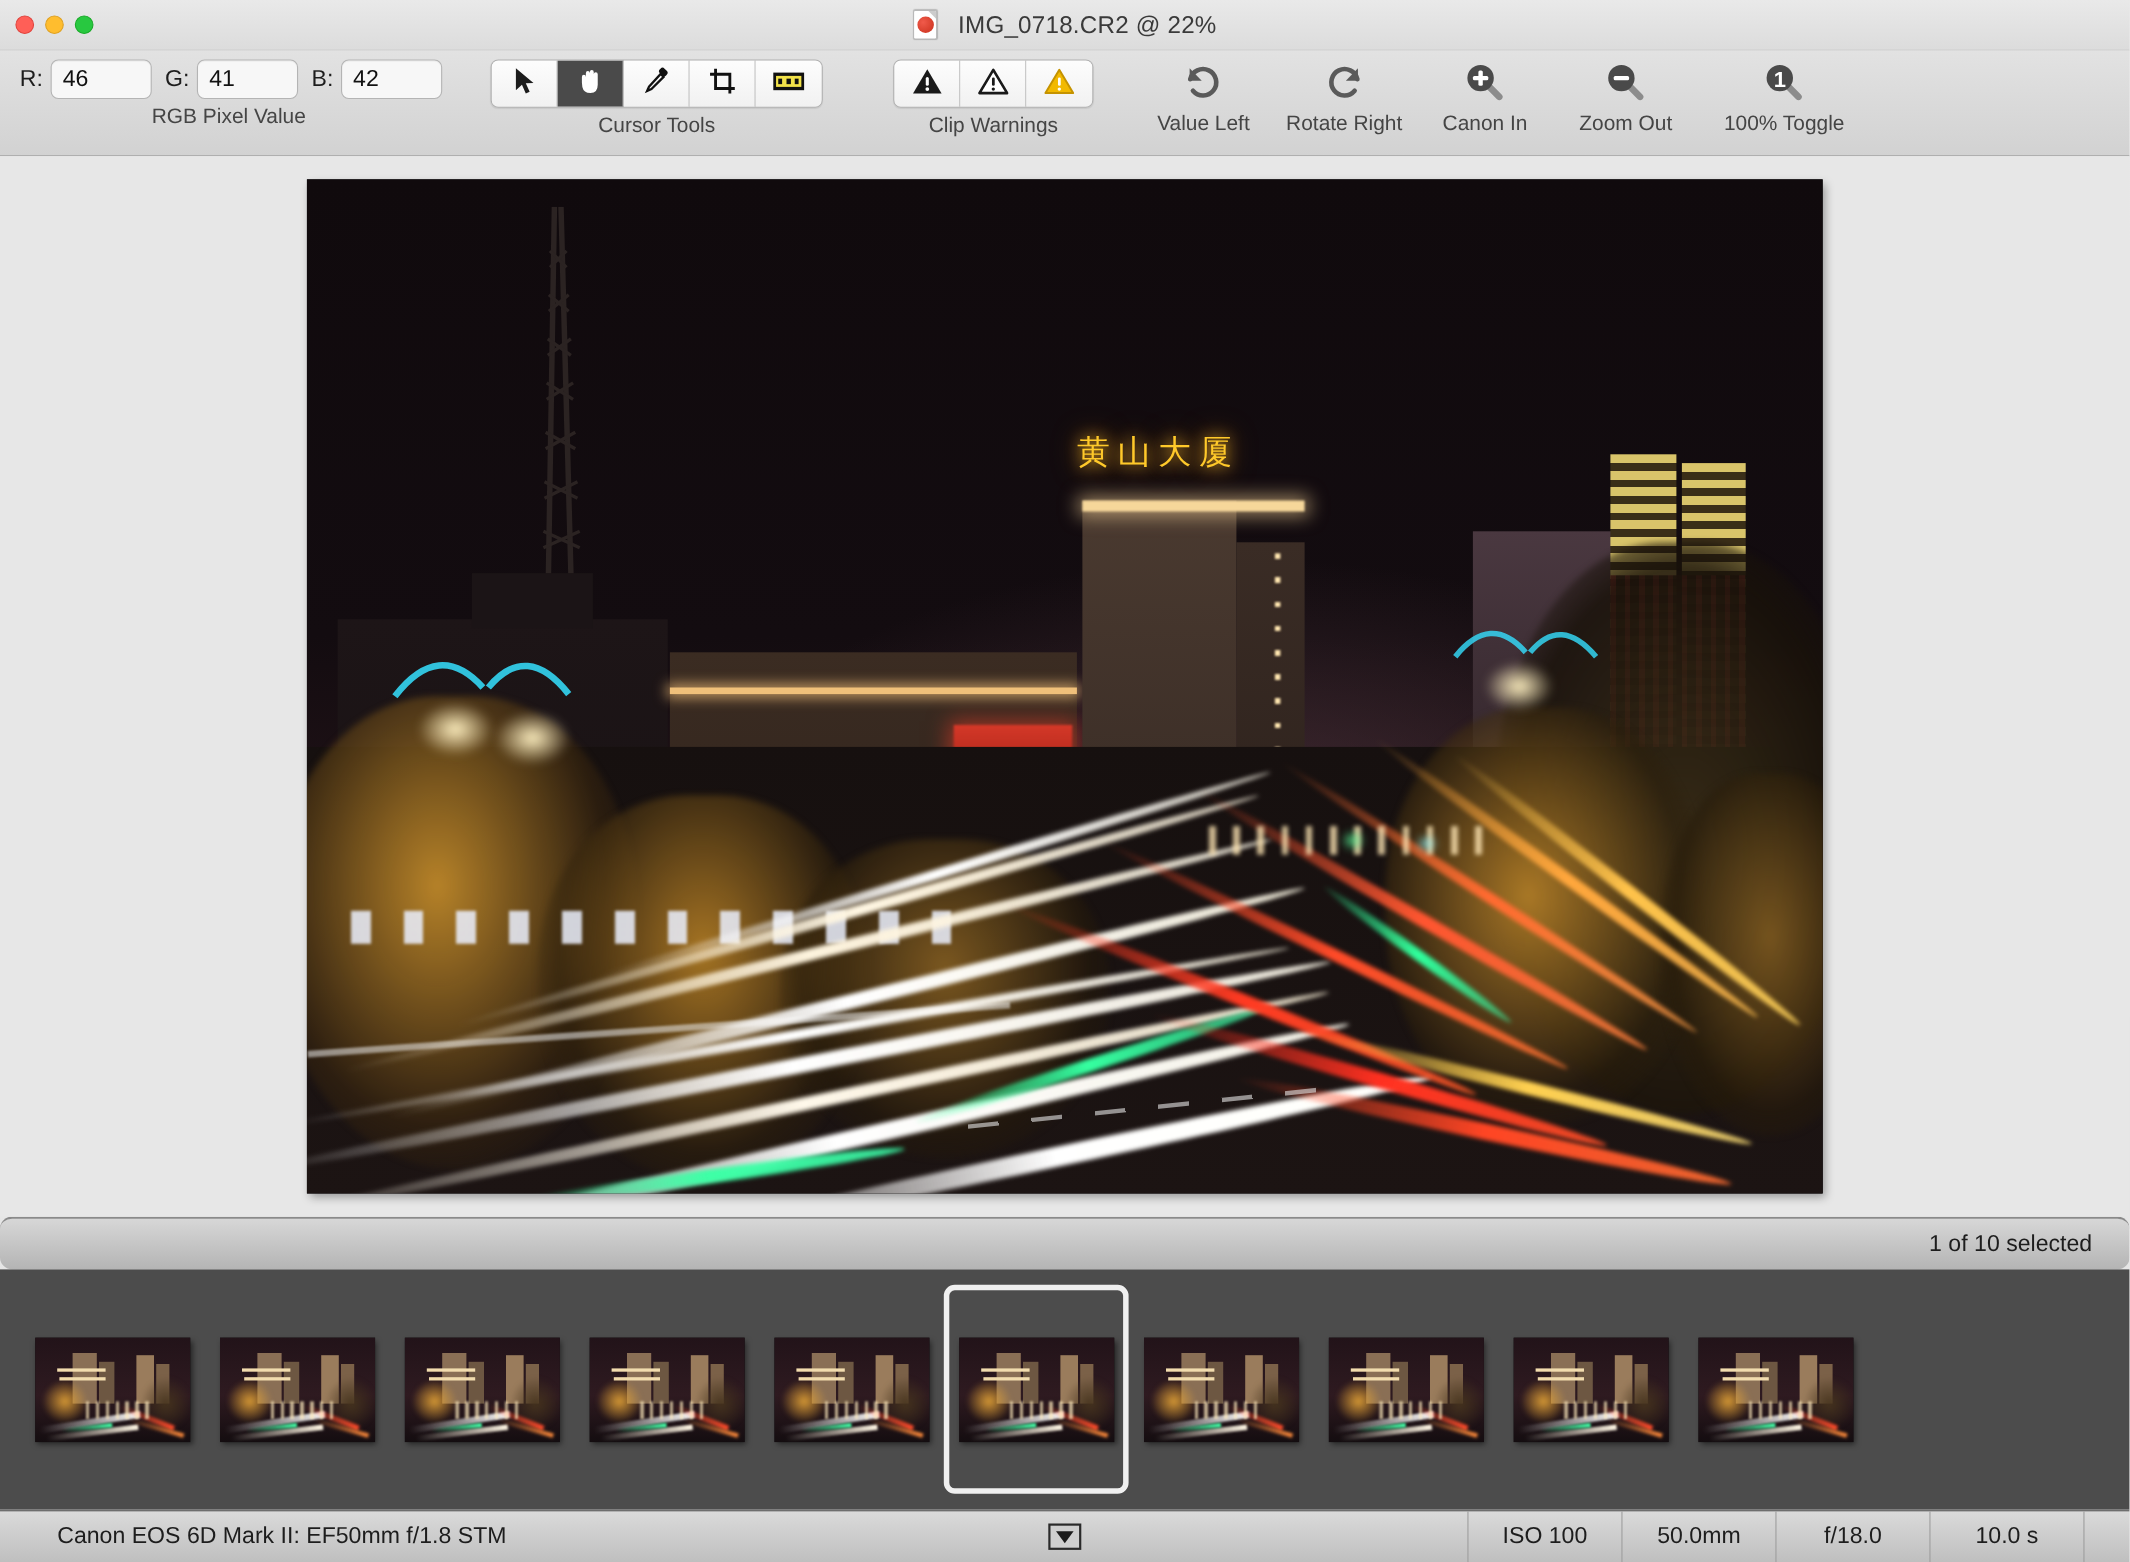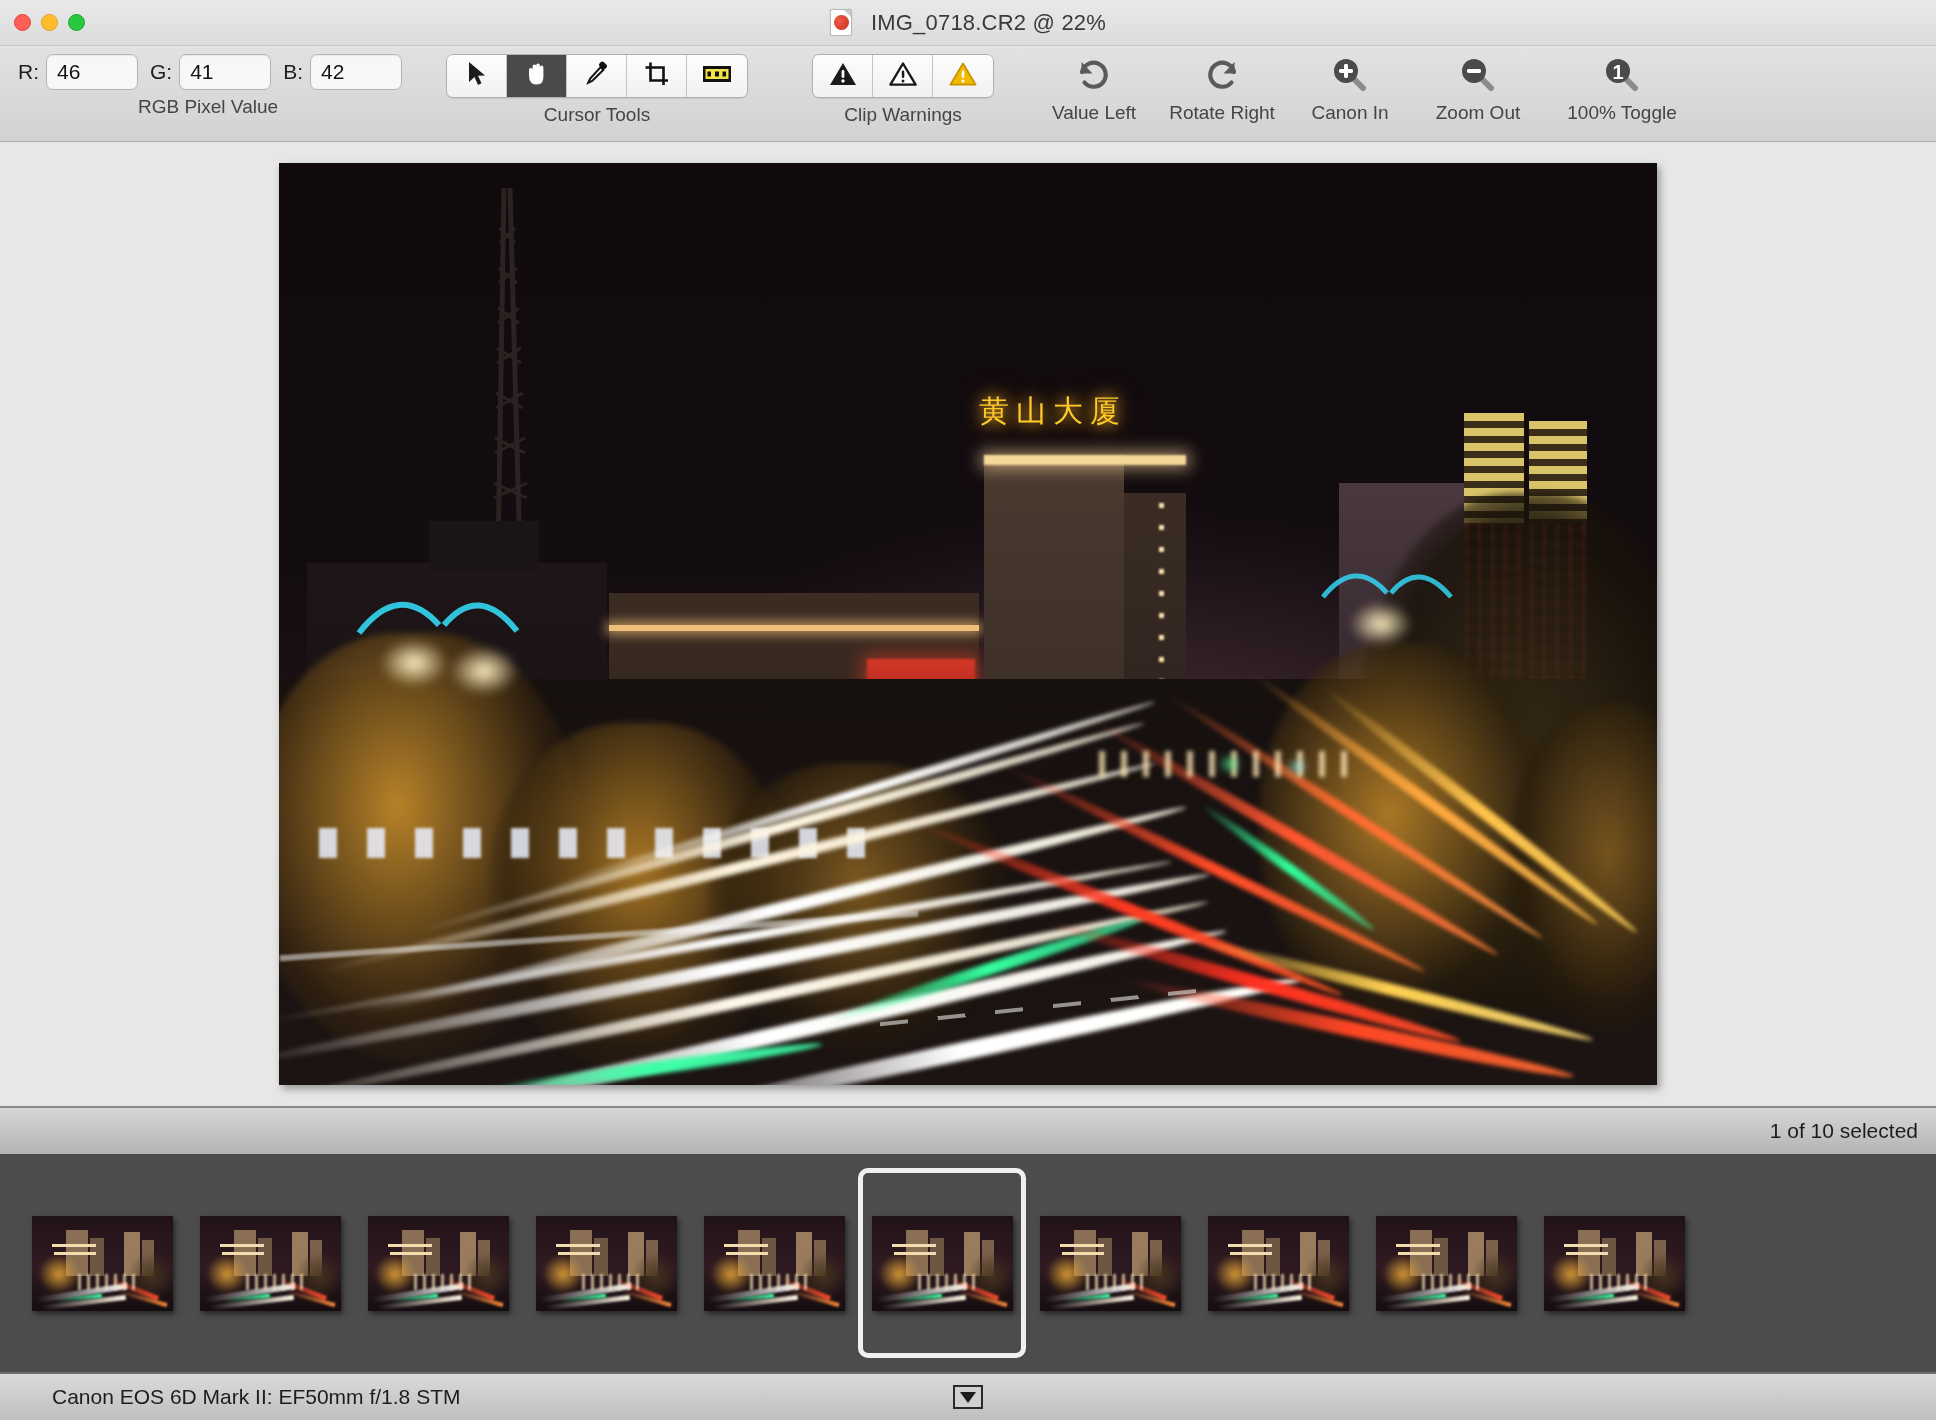--- a/index.html
+++ b/index.html
@@ -122,21 +122,22 @@
   .trail { position: absolute; border-radius: 50%; filter: blur(2px); }
   .tree { position: absolute; border-radius: 45% 45% 50% 50%; filter: blur(3px); }
   .lamp { position: absolute; border-radius: 50%; filter: blur(4px); }
 
   
   .sel-bar {
     height: 48px; flex: 0 0 48px;
     background: linear-gradient(#d7d7d7, #b4b4b4);
     border-top: 2px solid #8a8a8a;
     display: flex; align-items: center; justify-content: flex-end;
-    padding-right: 18px;
+    padding-right: 34px;
+    border-radius: 11px;
   }
   .sel-bar span { font-size: 21px; color: #1d1d1d; }
   .filmstrip {
     height: 218px; flex: 0 0 218px; background: #4c4c4c;
     display: flex; align-items: center; padding: 0 18px; gap: 0;
     overflow: hidden; position: relative;
   }
   .thumb-cell {
     width: 168px; height: 190px; display: flex; align-items: center;
     justify-content: center; flex: 0 0 168px; border-radius: 10px;
@@ -630,14 +631,21 @@
           <div style="position:absolute;left:46px;top:58px;width:60px;height:16px;background:repeating-linear-gradient(90deg,rgba(255,235,190,.7) 0 3px,transparent 3px 9px);filter:blur(1px)"></div>
         </div>
       </div>
     </div>
 
   <div class="statusbar">
     <span class="cam-info">Canon EOS 6D Mark II: EF50mm f/1.8 STM</span>
     <div class="expand-btn">
       <div class="tri"></div>
     </div>
+    <div class="exif" id="exif-row">
+        <div class="exif-cell">ISO 100</div>
+        <div class="exif-cell">50.0mm</div>
+        <div class="exif-cell">f/18.0</div>
+        <div class="exif-cell">10.0 s</div>
+        <div class="exif-cell last"></div>
+      </div>
   </div>
 </div>
 
 </body></html>

